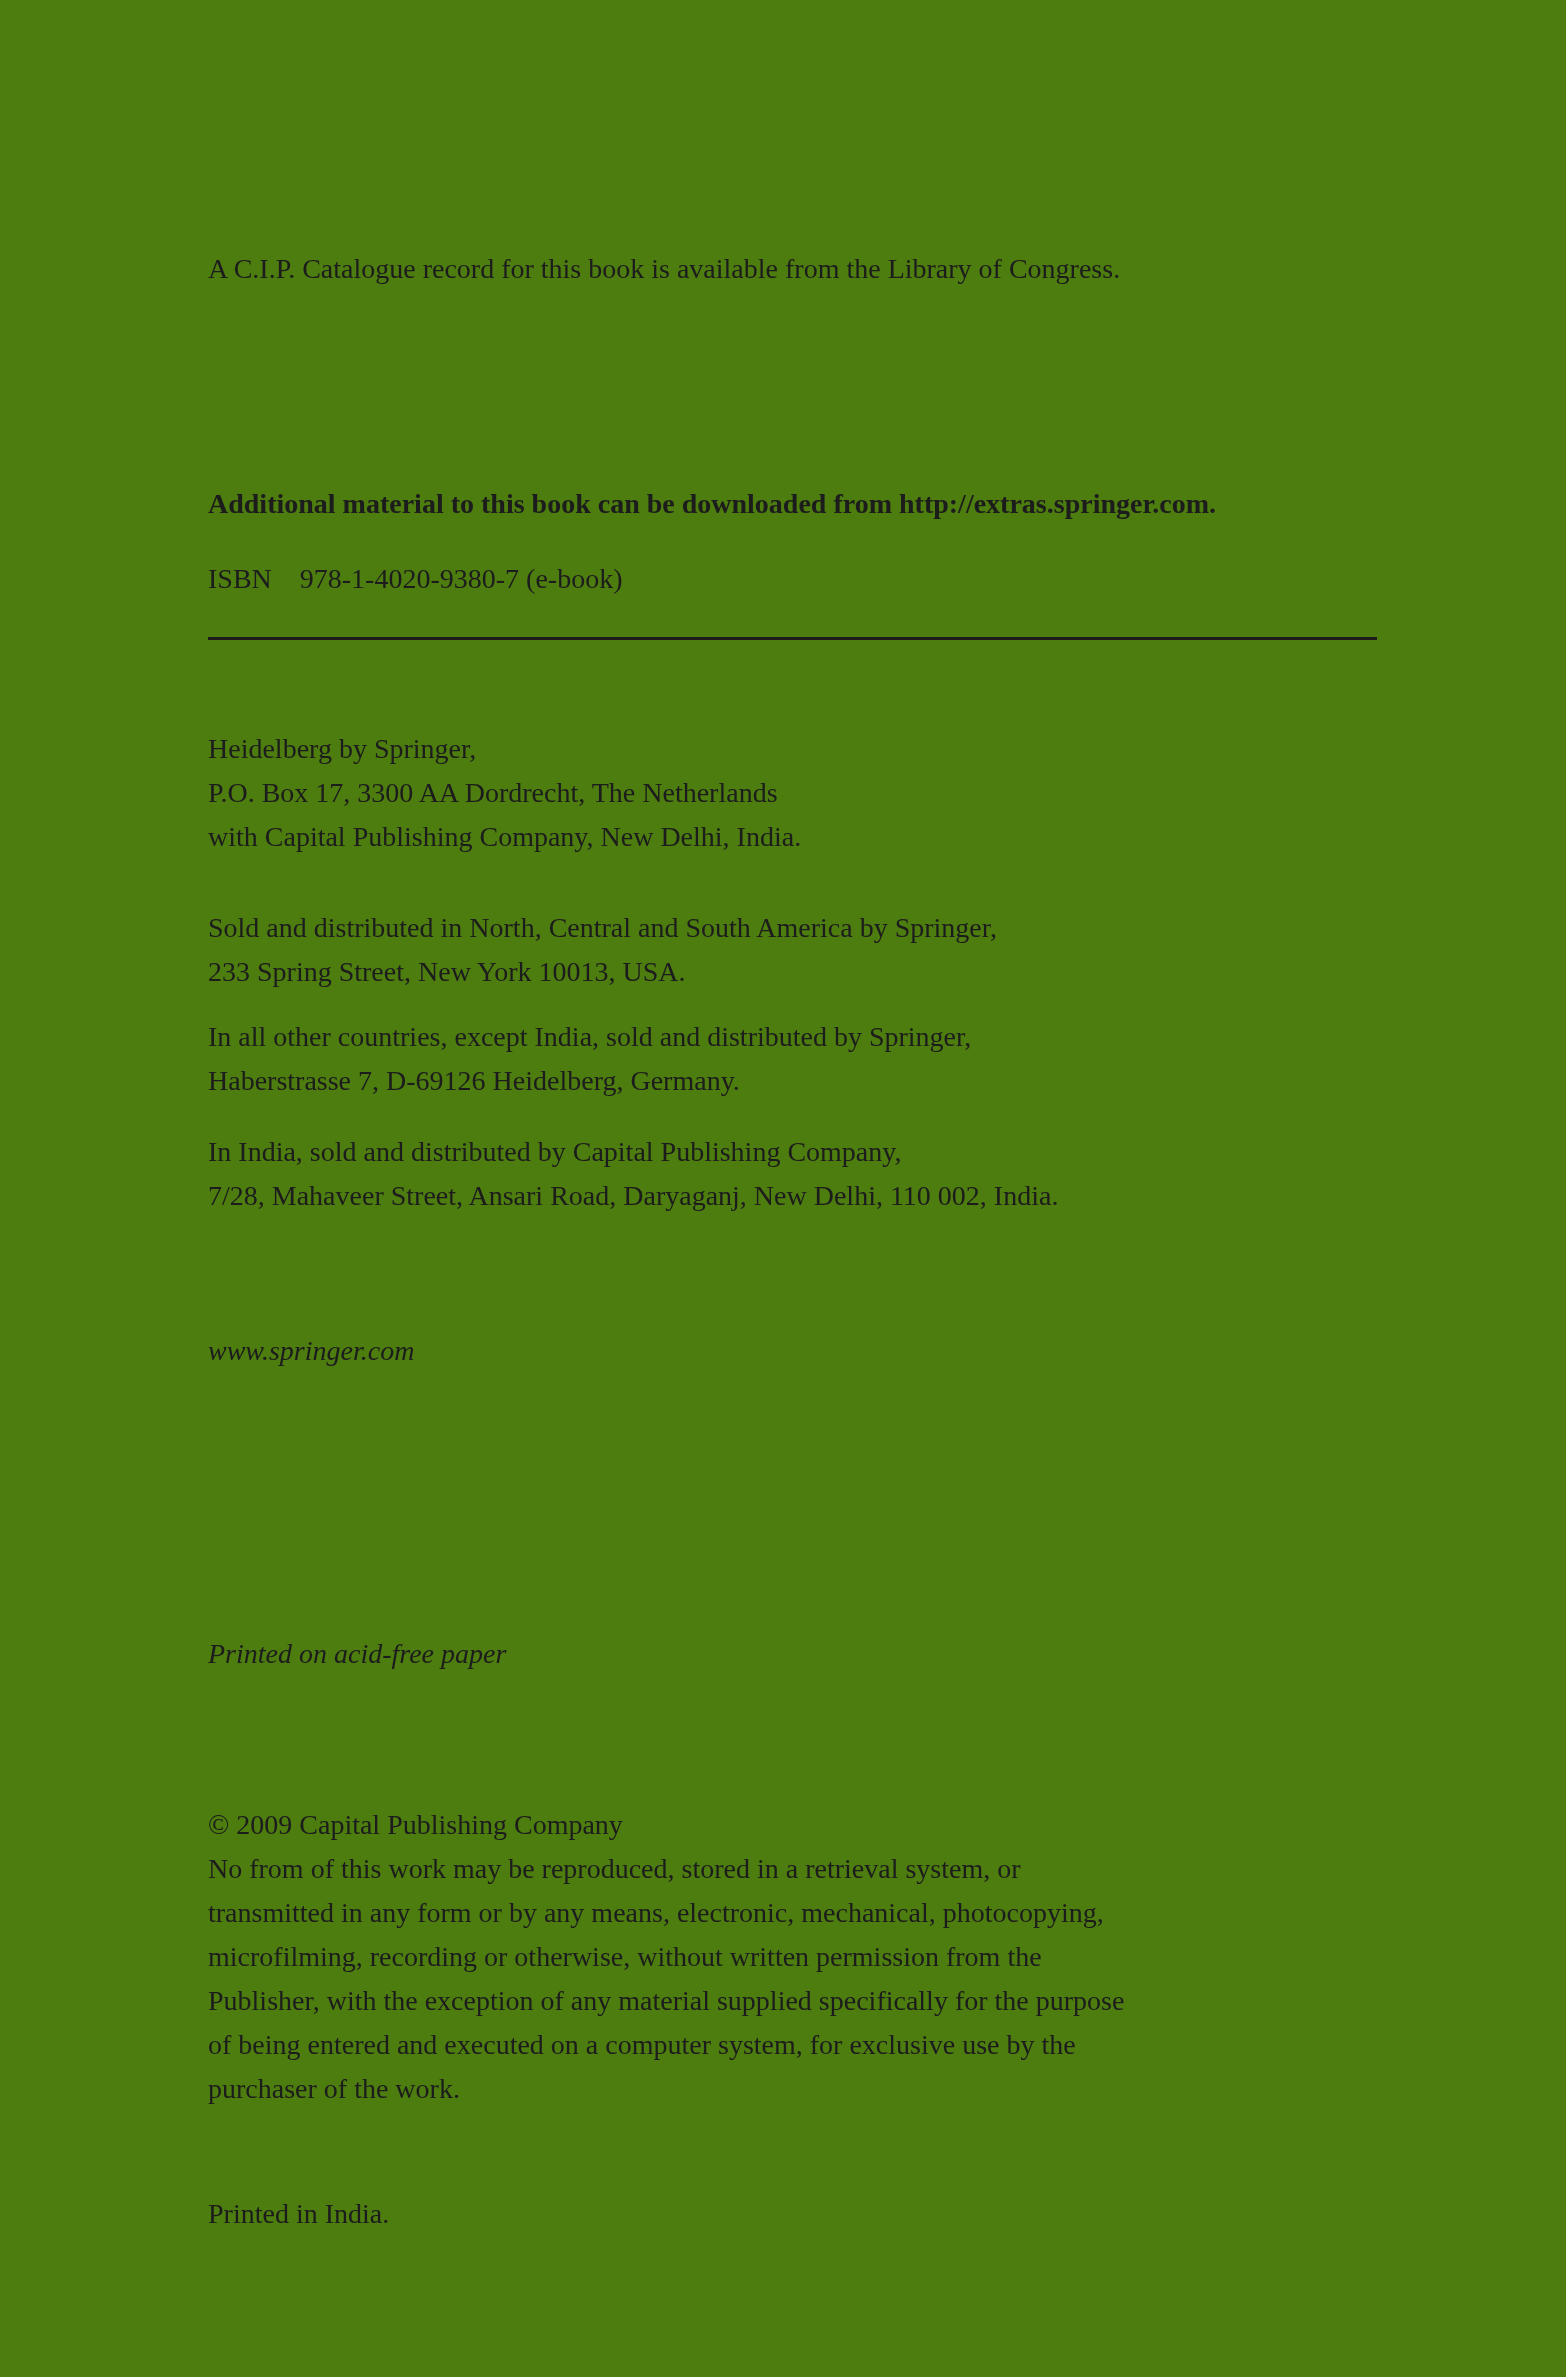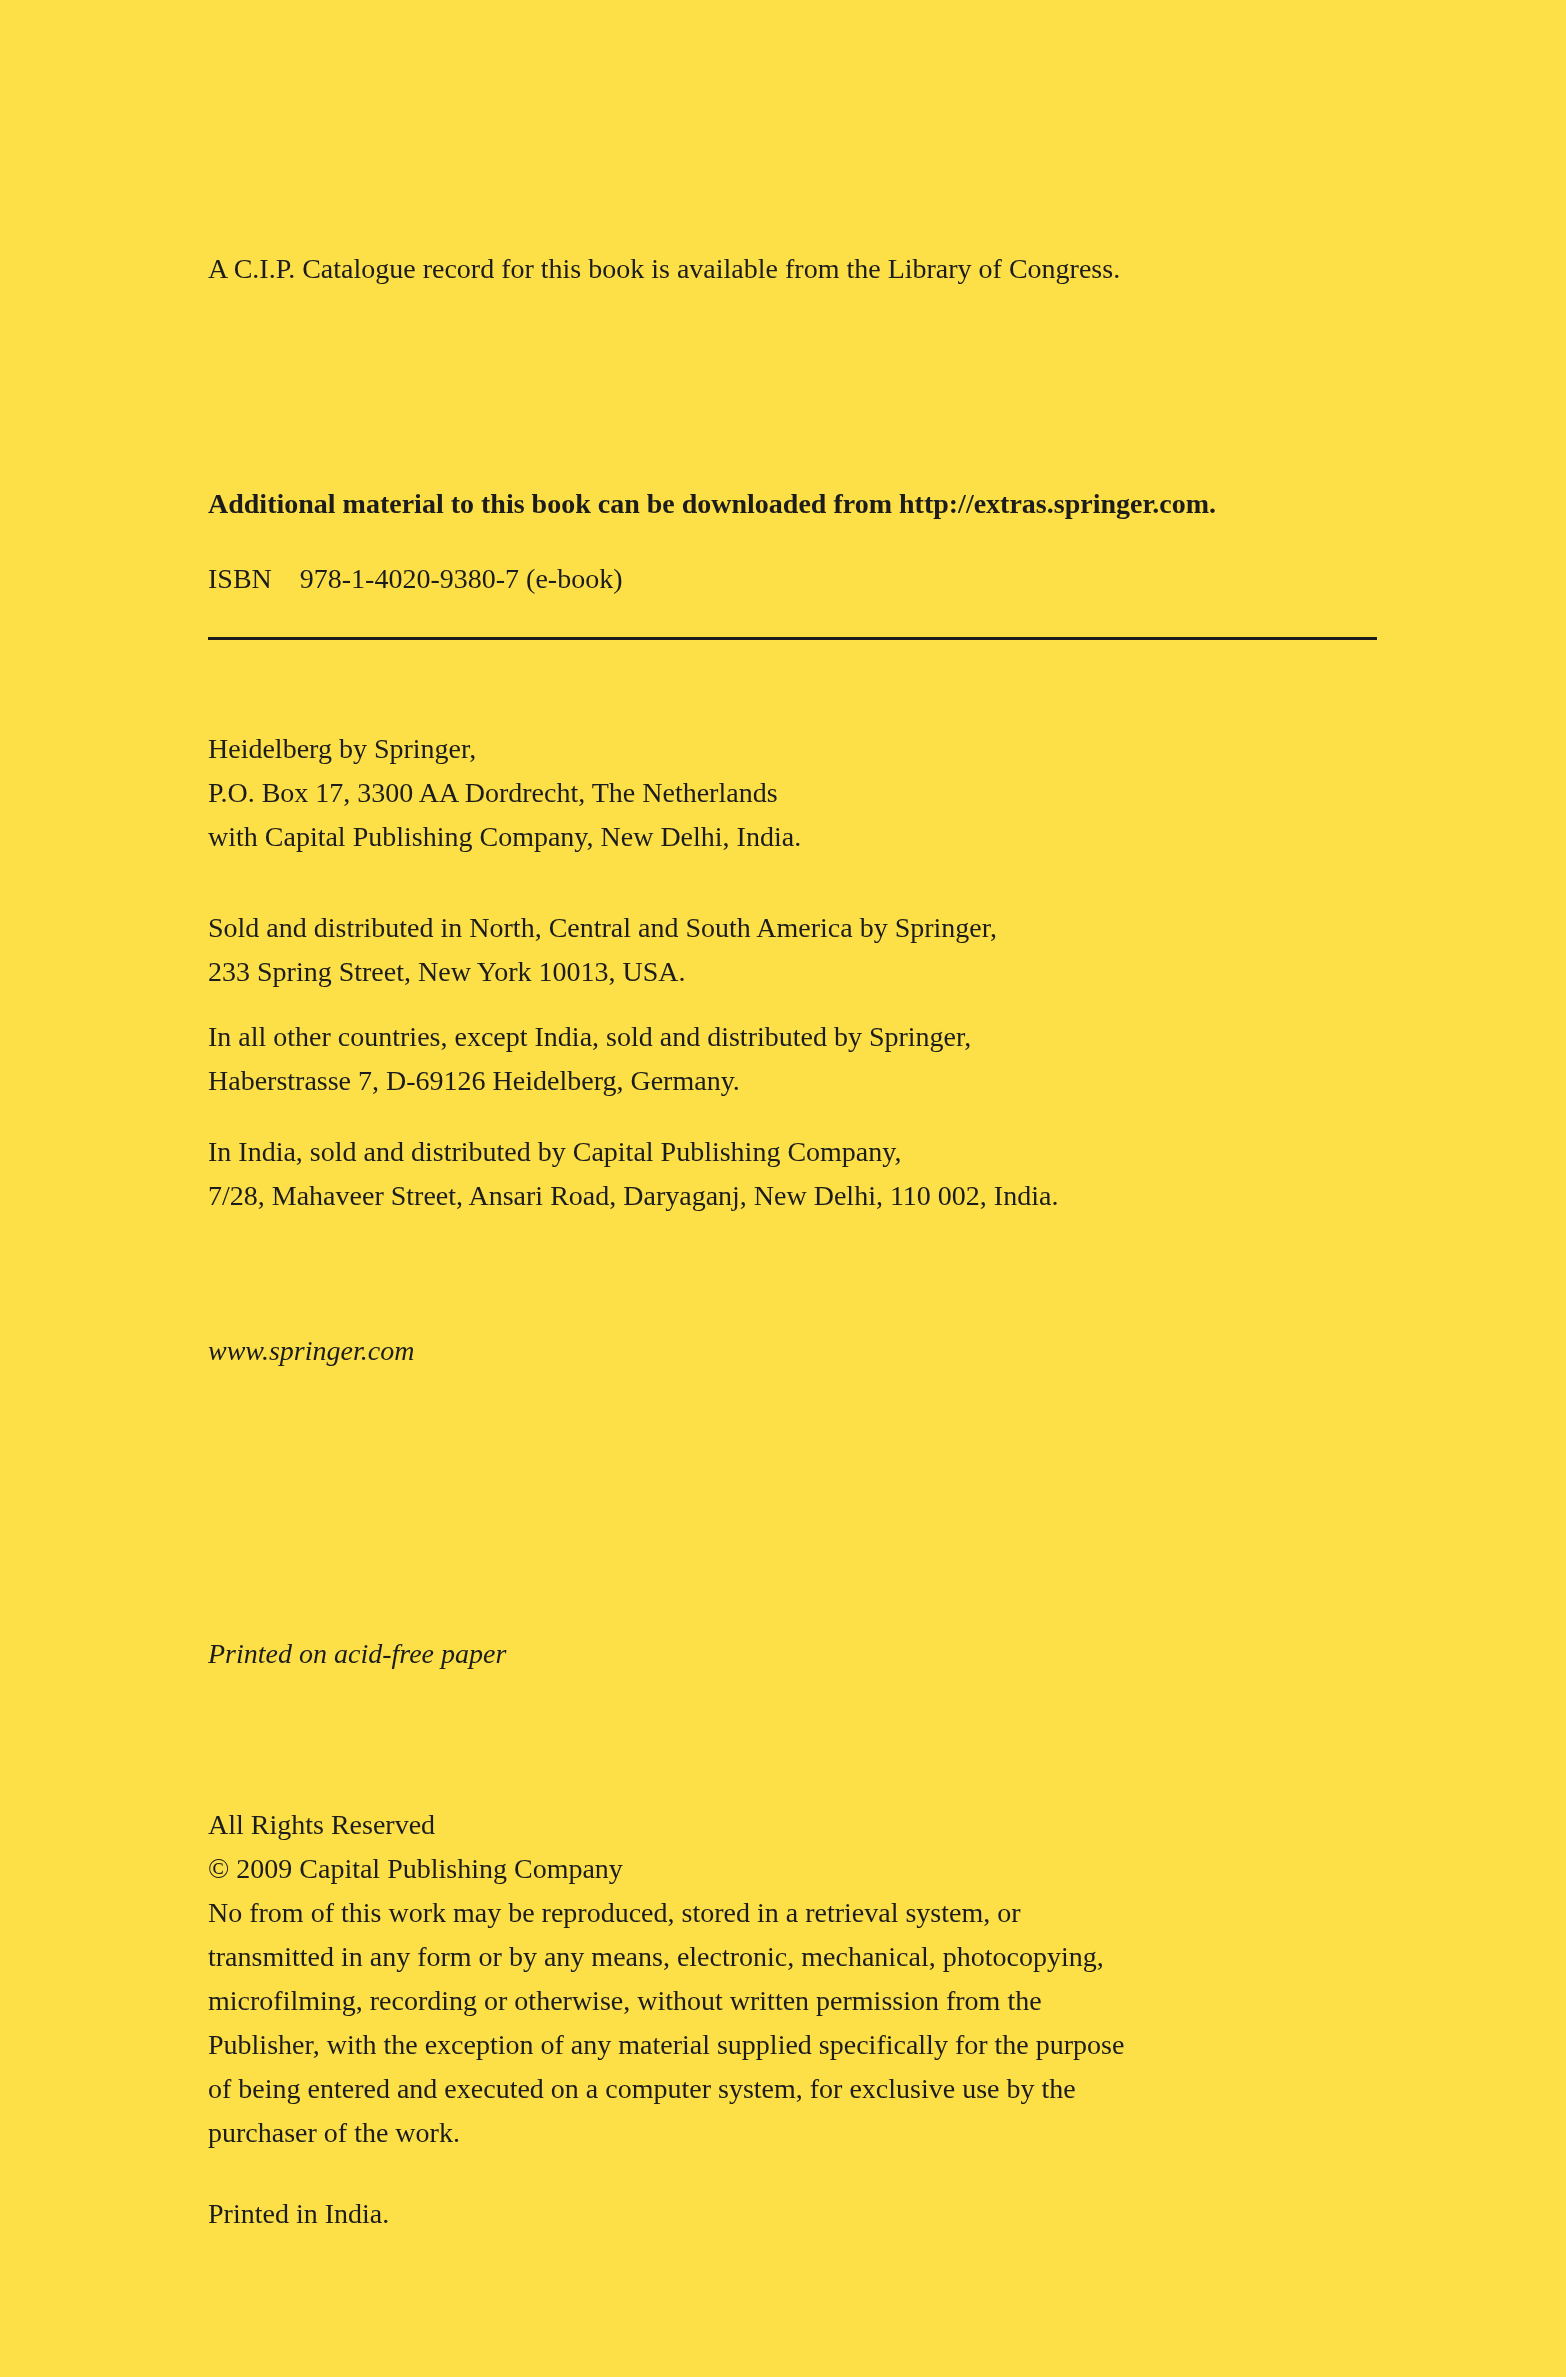--- a/index.html
+++ b/index.html
@@ -4,21 +4,21 @@
 <style>
   html, body {
     margin: 0;
     padding: 0;
     background: #ffffff;
   }
   .page {
     position: relative;
     width: 1567px;
     height: 2377px;
-    background: #fde047;
+    background: #4d7c0f;
     font-family: "Liberation Serif", "DejaVu Serif", serif;
     color: #1c1c1c;
     font-size: 28px;
     overflow: hidden;
   }
   .line {
     position: absolute;
     left: 208px;
     white-space: pre;
     line-height: 44px;
@@ -80,21 +80,20 @@
   <div class="block" style="top:1130px">
     <div>In India, sold and distributed by Capital Publishing Company,</div>
     <div>7/28, Mahaveer Street, Ansari Road, Daryaganj, New Delhi, 110 002, India.</div>
   </div>
 
   <div class="line italic" style="top:1329px">www.springer.com</div>
 
   <div class="line italic" style="top:1632px">Printed on acid-free paper</div>
 
   <div class="block" style="top:1803px">
-    <div>All Rights Reserved</div>
     <div>© 2009 Capital Publishing Company</div>
     <div>No from of this work may be reproduced, stored in a retrieval system, or</div>
     <div>transmitted in any form or by any means, electronic, mechanical, photocopying,</div>
     <div>microfilming, recording or otherwise, without written permission from the</div>
     <div>Publisher, with the exception of any material supplied specifically for the purpose</div>
     <div>of being entered and executed on a computer system, for exclusive use by the</div>
     <div>purchaser of the work.</div>
   </div>
 
   <div class="line" style="top:2192px">Printed in India.</div>

